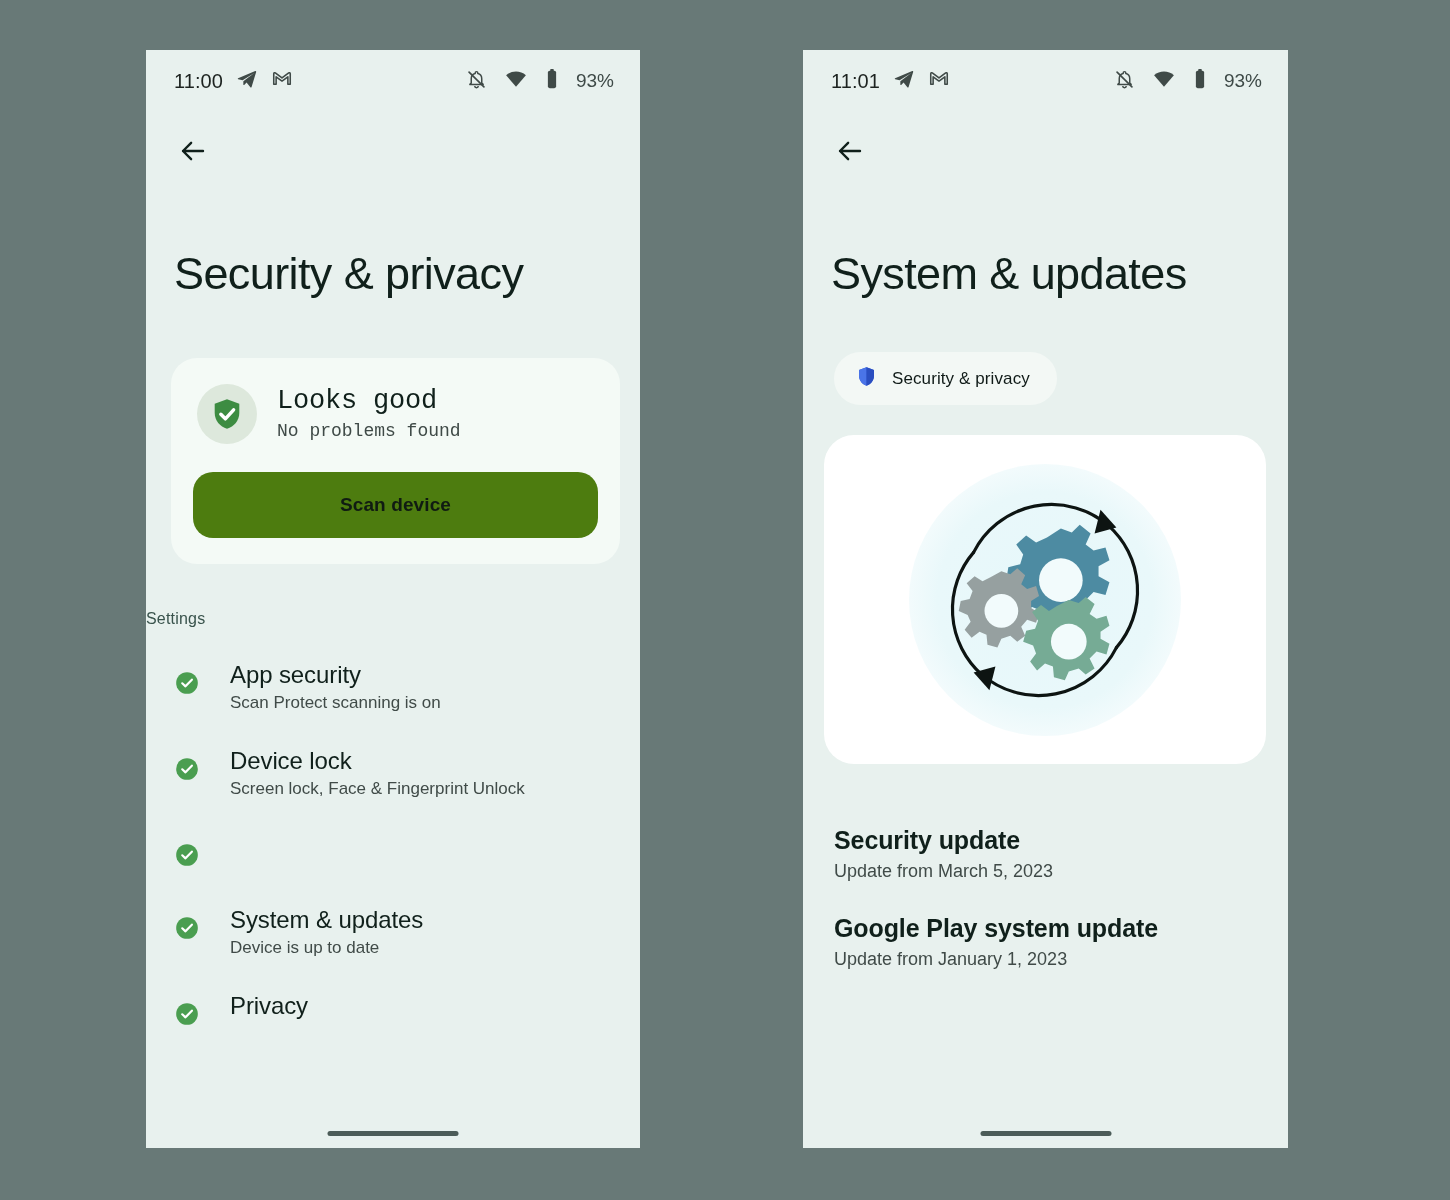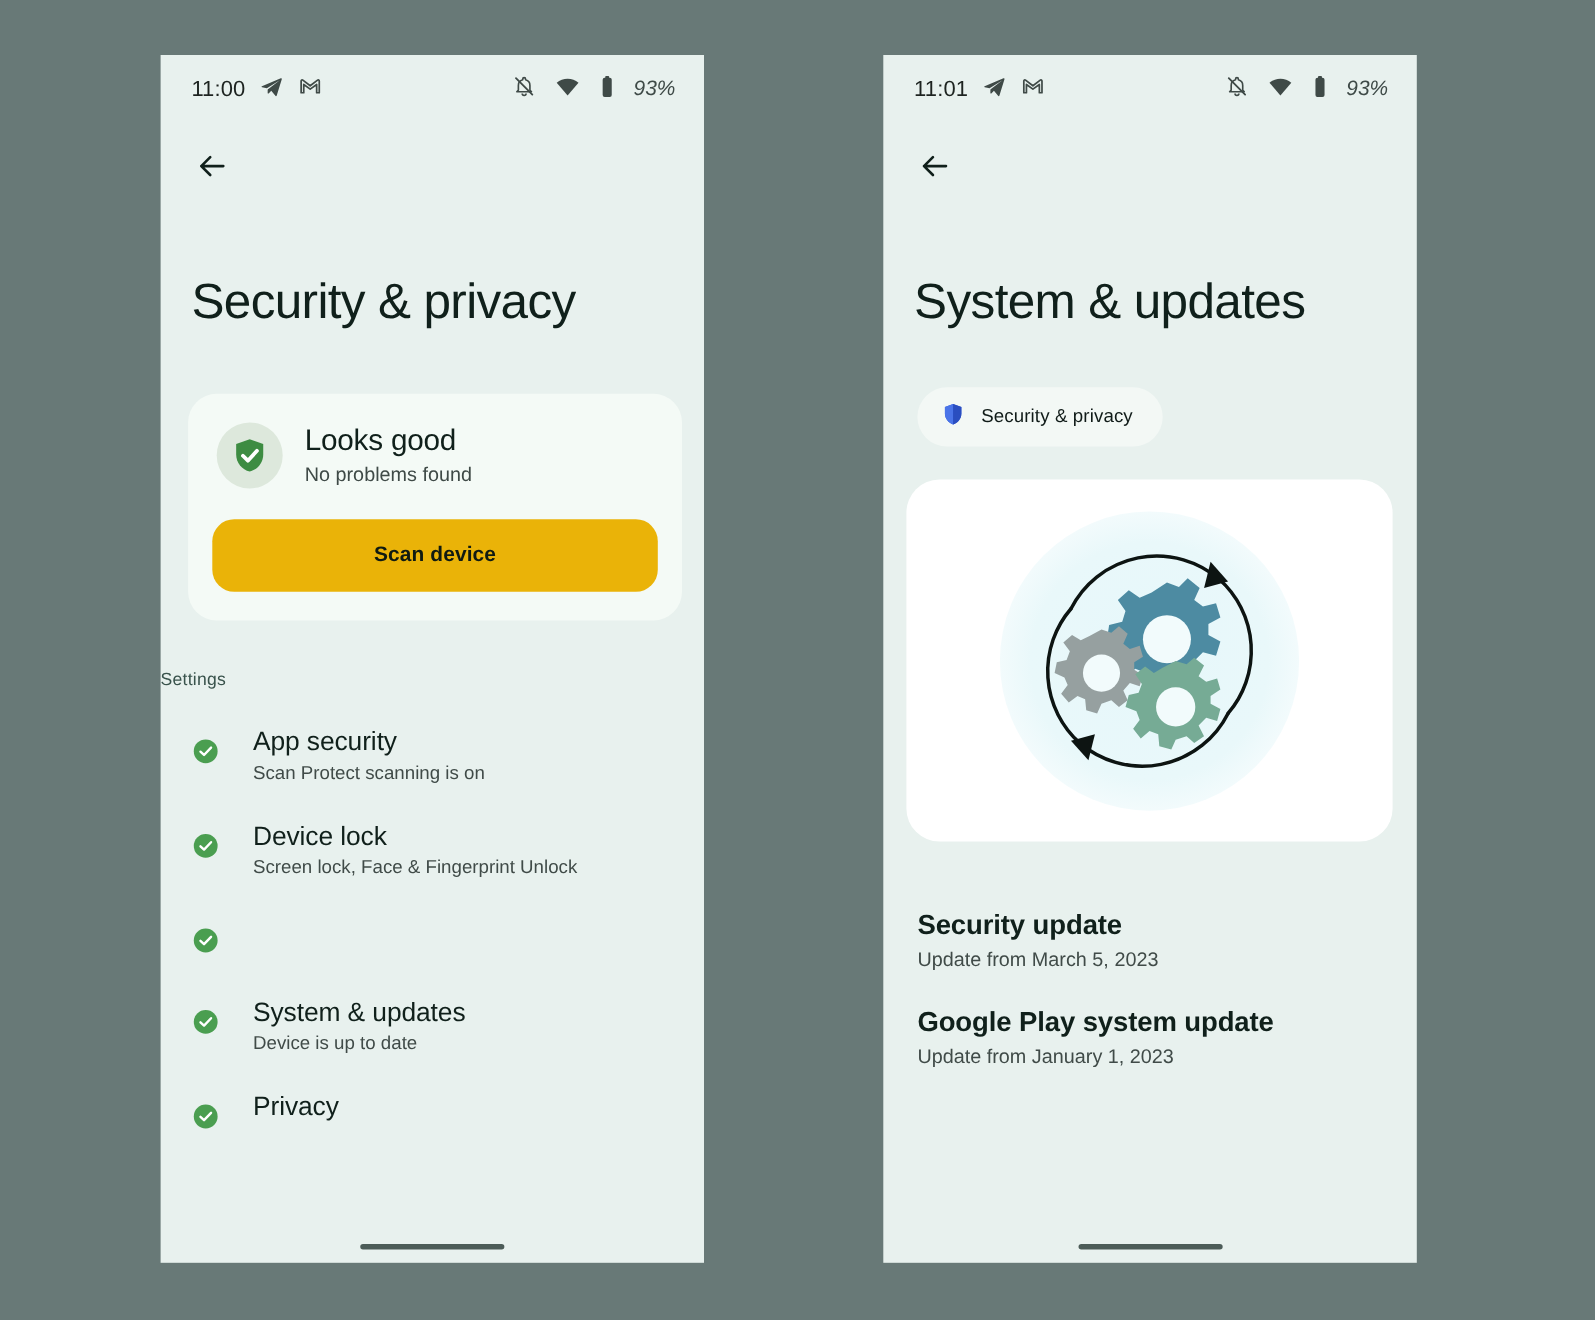--- a/index.html
+++ b/index.html
@@ -21,21 +21,21 @@
 
   
   .statusbar {
     position: relative;
     height: 62px;
     display: flex; align-items: center;
     padding: 0 26px 0 28px;
   }
   .sb-left { display: flex; align-items: center; gap: 13px; }
   .sb-time { font-size: 20px; color: #1d2320; letter-spacing: .1px; font-weight: 400; }
-  .sb-right { margin-left: auto; display: flex; align-items: center; gap: 18px; font-style: italic; }
+  .sb-right { margin-left: auto; display: flex; align-items: center; gap: 18px; }
   .sb-pct { font-size: 19px; color: #3e4a47; font-weight: 500; margin-left: -1px; }
   .ic { display: block; }
 
   
   .back-row { height: 78px; display: flex; align-items: center; padding-left: 24px; }
   .back-btn { width: 46px; height: 46px; display: flex; align-items: center; justify-content: center; cursor: pointer; }
 
   
   .page-title {
     font-size: 45px; color: #10201b; font-weight: 400;
@@ -52,27 +52,27 @@
     border-radius: 26px;
     padding: 22px 22px 26px 22px;
   }
   .status-head { display: flex; align-items: center; gap: 20px; padding: 4px 0 0 4px; }
   .shield-wrap {
     width: 60px; height: 60px; border-radius: 50%;
     background: #dde8dc;
     display: flex; align-items: center; justify-content: center;
     flex: 0 0 auto;
   }
-  .status-texts { padding-bottom: 2px; }
+  .status-texts { padding-bottom: 2px; font-family: Liberation Mono, monospace; }
   .status-title { font-size: 27px; color: #10201b; font-weight: 400; letter-spacing: -.2px; }
   .status-sub { font-size: 18px; color: #3f4a47; margin-top: 5px; }
   .scan-btn {
     margin-top: 28px;
     height: 66px; width: 100%;
-    background: #eab308;
+    background: #4d7c0f;
     border: none; border-radius: 20px;
     font-family: inherit;
     font-size: 19px; font-weight: 600; color: #101b12;
     letter-spacing: .1px;
     cursor: pointer;
   }
 
   
   .section-label {
     margin-top: 46px;

